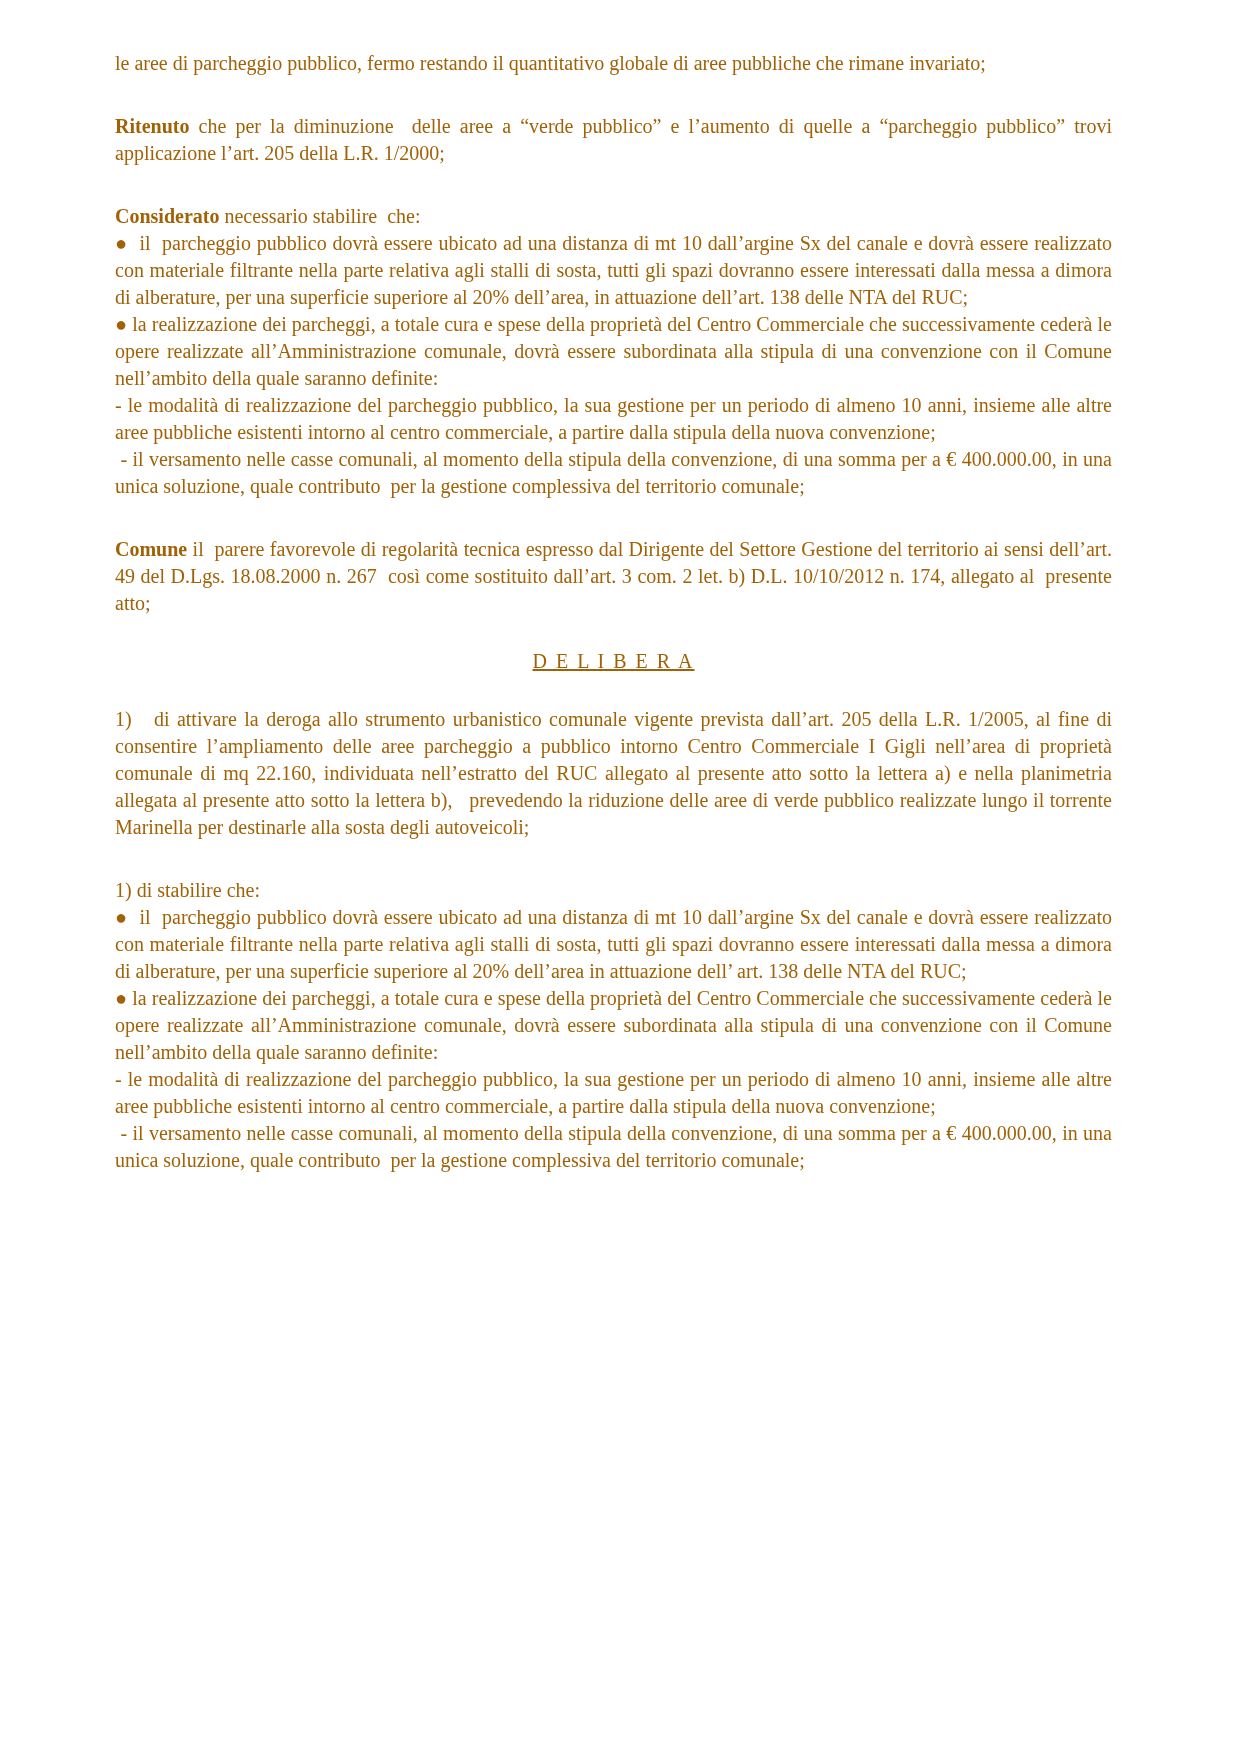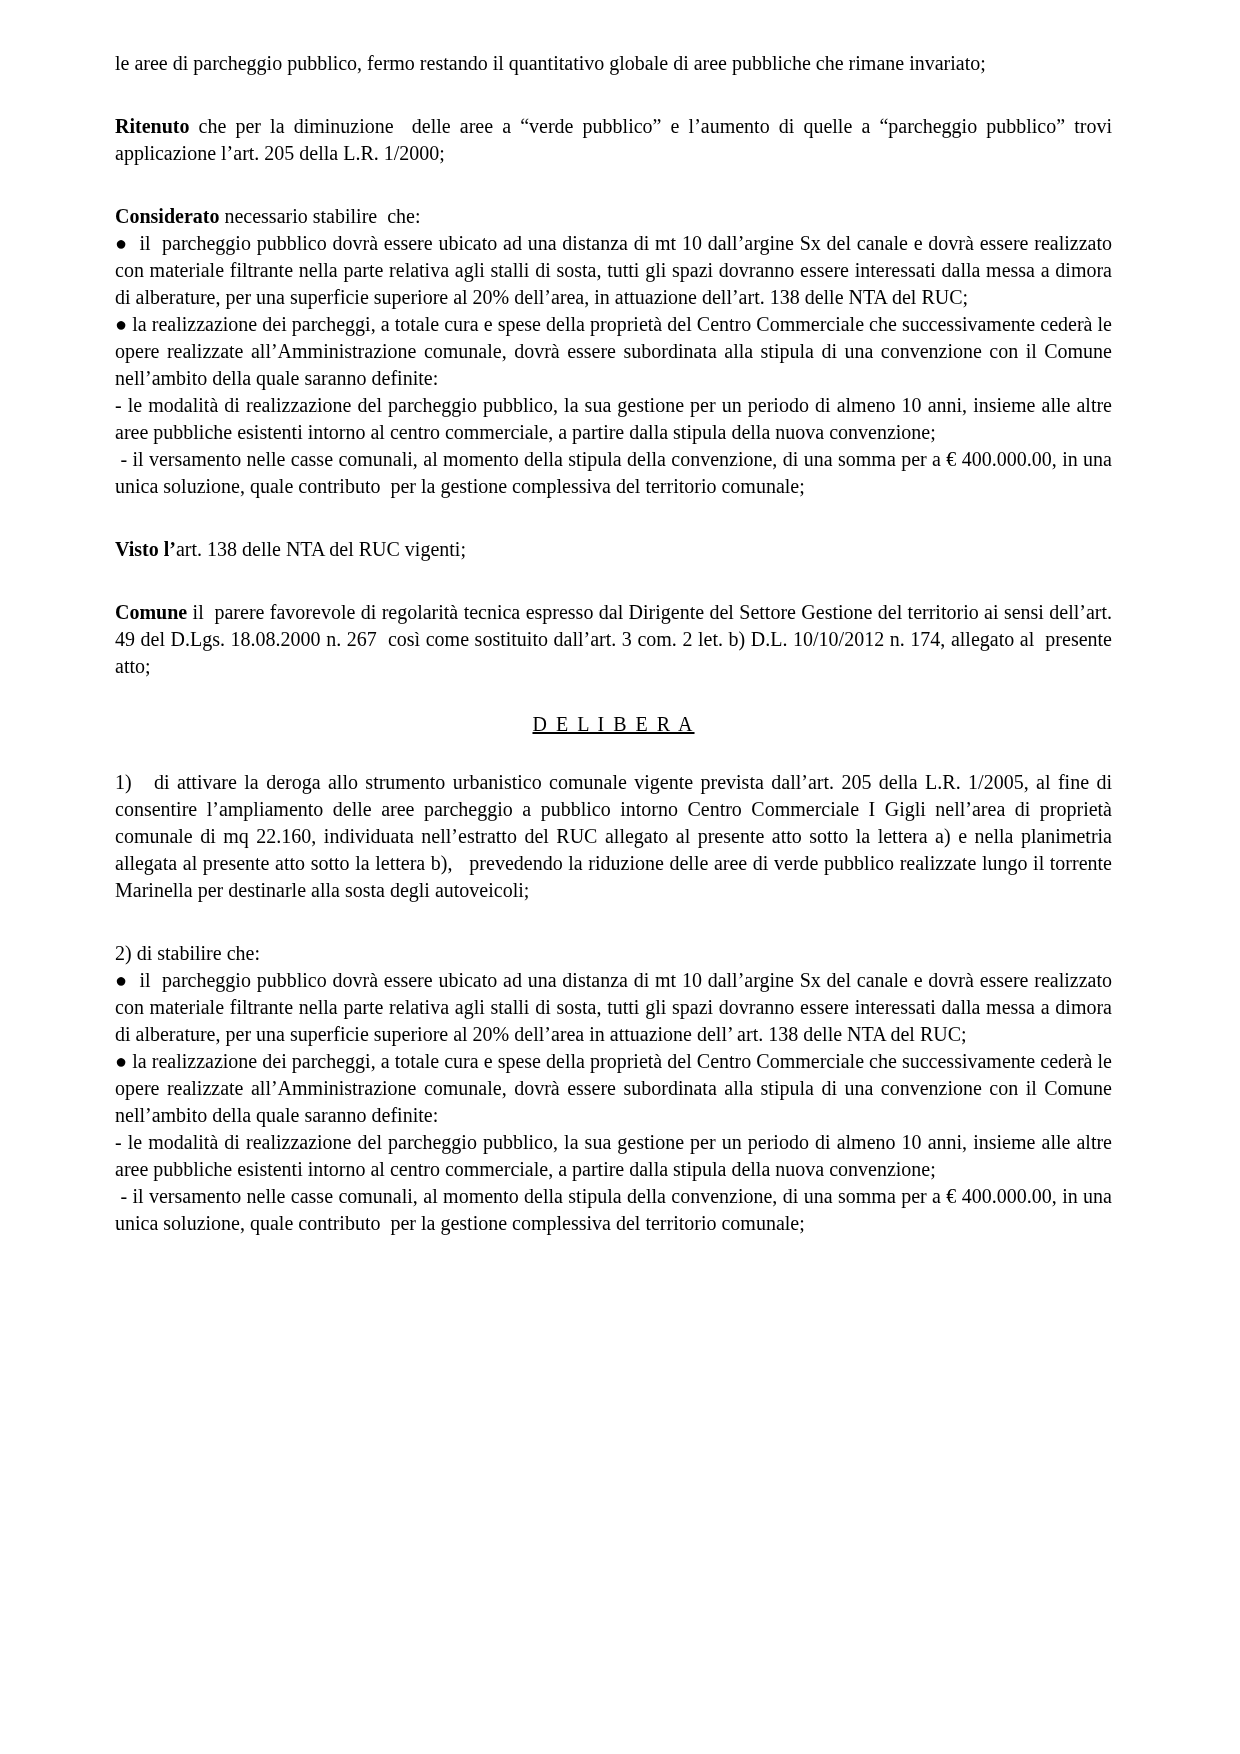--- a/index.html
+++ b/index.html
@@ -14,21 +14,21 @@
     overflow: hidden;
   }
   .page {
     position: absolute;
     left: 115px;
     top: 50px;
     width: 997px;
     font-family: "Liberation Serif", "DejaVu Serif", serif;
     font-size: 20px;
     line-height: 27px;
-    color: #000000;
+    color: #a16207;
   }
   .page p {
     margin: 0;
     text-align: justify;
     white-space: pre-wrap;
   }
   .page p.sp {
     margin-top: 36px;
   }
   .page p.heading {
@@ -59,30 +59,29 @@
   <p class="sp short"><b class="lead">Considerato</b><span> necessario stabilire  che:</span></p>
 
   <p>●  il  parcheggio pubblico dovrà essere ubicato ad una distanza di mt 10 dall’argine Sx del canale e dovrà essere realizzato con materiale filtrante nella parte relativa agli stalli di sosta, tutti gli spazi dovranno essere interessati dalla messa a dimora di alberature, per una superficie superiore al 20% dell’area, in attuazione dell’art. 138 delle NTA del RUC;</p>
 
   <p>● la realizzazione dei parcheggi, a totale cura e spese della proprietà del Centro Commerciale che successivamente cederà le opere realizzate all’Amministrazione comunale, dovrà essere subordinata alla stipula di una convenzione con il Comune nell’ambito della quale saranno definite:</p>
 
   <p>- le modalità di realizzazione del parcheggio pubblico, la sua gestione per un periodo di almeno 10 anni, insieme alle altre aree pubbliche esistenti intorno al centro commerciale, a partire dalla stipula della nuova convenzione;</p>
 
   <p> - il versamento nelle casse comunali, al momento della stipula della convenzione, di una somma per a € 400.000.00, in una unica soluzione, quale contributo  per la gestione complessiva del territorio comunale;</p>
 
-  <p class="sp short"><b class="lead">Visto l’</b><span>art. 138 delle NTA del RUC vigenti;</span></p>
 
 
   <p class="sp"><b class="lead">Comune</b><span> il  parere favorevole di regolarità tecnica espresso dal Dirigente del Settore Gestione del territorio ai sensi dell’art. 49 del D.Lgs. 18.08.2000 n. 267  così come sostituito dall’art. 3 com. 2 let. b) D.L. 10/10/2012 n. 174, allegato al  presente atto;</span></p>
 
   <p class="heading">D E L I B E R A</p>
 
   <p>1)   di attivare la deroga allo strumento urbanistico comunale vigente prevista dall’art. 205 della L.R. 1/2005, al fine di consentire l’ampliamento delle aree parcheggio a pubblico intorno Centro Commerciale I Gigli nell’area di proprietà comunale di mq 22.160, individuata nell’estratto del RUC allegato al presente atto sotto la lettera a) e nella planimetria allegata al presente atto sotto la lettera b),   prevedendo la riduzione delle aree di verde pubblico realizzate lungo il torrente Marinella per destinarle alla sosta degli autoveicoli;</p>
 
-  <p class="sp short">2) di stabilire che:</p>
+  <p class="sp short">1) di stabilire che:</p>
 
   <p>●  il  parcheggio pubblico dovrà essere ubicato ad una distanza di mt 10 dall’argine Sx del canale e dovrà essere realizzato con materiale filtrante nella parte relativa agli stalli di sosta, tutti gli spazi dovranno essere interessati dalla messa a dimora di alberature, per una superficie superiore al 20% dell’area in attuazione dell’ art. 138 delle NTA del RUC;</p>
 
   <p>● la realizzazione dei parcheggi, a totale cura e spese della proprietà del Centro Commerciale che successivamente cederà le opere realizzate all’Amministrazione comunale, dovrà essere subordinata alla stipula di una convenzione con il Comune nell’ambito della quale saranno definite:</p>
 
   <p>- le modalità di realizzazione del parcheggio pubblico, la sua gestione per un periodo di almeno 10 anni, insieme alle altre aree pubbliche esistenti intorno al centro commerciale, a partire dalla stipula della nuova convenzione;</p>
 
   <p> - il versamento nelle casse comunali, al momento della stipula della convenzione, di una somma per a € 400.000.00, in una unica soluzione, quale contributo  per la gestione complessiva del territorio comunale;</p>
 
 </div>

